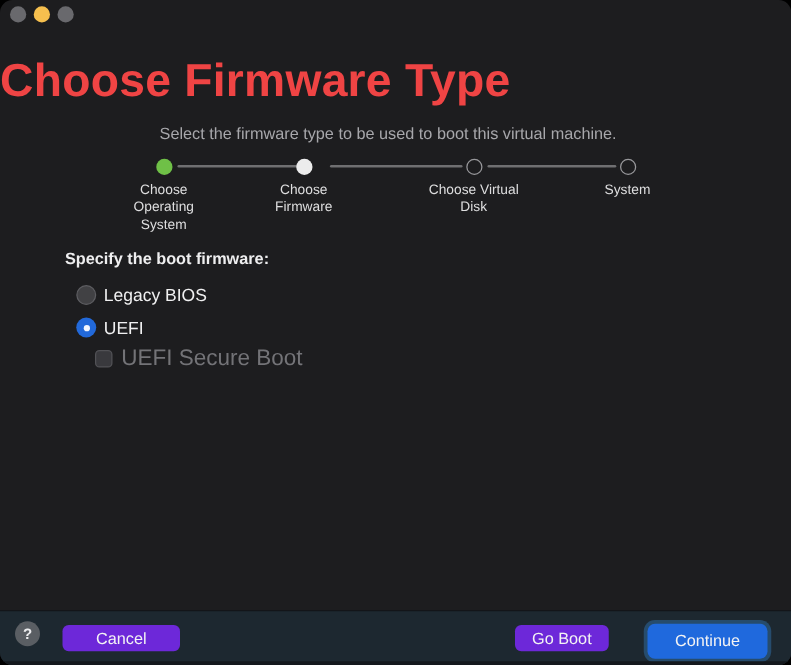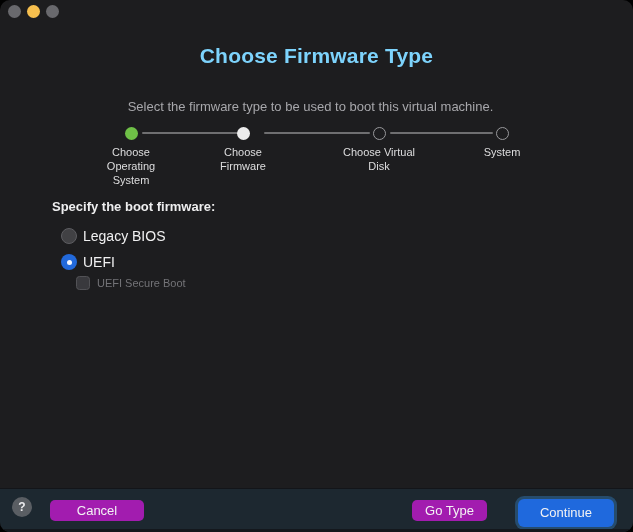--- a/index.html
+++ b/index.html
@@ -7,21 +7,21 @@
   .window{position:relative;width:633px;height:532px;background:#1d1d1f;border-radius:10px;overflow:hidden;}
 
   
   .titlebar{position:absolute;top:0;left:0;right:0;height:24px;}
   .traffic{position:absolute;top:5px;width:13px;height:13px;border-radius:50%;}
   .t-close{left:8px;background:#69696d;}
   .t-min{left:27px;background:#f6bf4e;}
   .t-zoom{left:46px;background:#69696d;}
 
   
-  .title{position:absolute;top:44px;left:0;right:0;text-align:center;font-size:21px;font-weight:700;color:#7dd3fc;letter-spacing:.2px;}
+  .title{position:absolute;top:44px;left:0;right:0;font-size:37px;font-weight:700;color:#ef4444;letter-spacing:.2px;}
   .subtitle{position:absolute;top:75px;left:0;right:12px;text-align:center;font-size:13px;color:#a7a7ab;margin-top:24px;}
 
   
   .steps{position:absolute;top:0;left:0;width:633px;height:0;}
   .step-line{position:absolute;top:132px;height:2px;background:#6f6f71;border-radius:1px;}
   .line1{left:142px;width:102px;}
   .line2{left:264px;width:106px;}
   .line3{left:390px;width:103px;}
   .step{position:absolute;top:127px;transform:translateX(-50%);text-align:center;}
   .s1{left:131px;width:76px;}
@@ -39,27 +39,27 @@
   .opt-row{position:absolute;display:flex;align-items:center;cursor:default;}
   .row-bios{left:61px;top:228px;}
   .row-uefi{left:61px;top:254px;}
   .row-secure{left:76px;top:276px;}
   .radio{width:16px;height:16px;border-radius:50%;box-sizing:border-box;flex:0 0 auto;}
   .radio-off{background:#414144;border:1px solid #5d5d61;}
   .radio-on{background:#2269da;display:flex;align-items:center;justify-content:center;}
   .radio-on .dot{width:5px;height:5px;border-radius:50%;background:#f4f7ff;}
   .checkbox{width:14px;height:14px;border-radius:3.5px;box-sizing:border-box;background:#39393d;border:1px solid #525256;flex:0 0 auto;}
   .opt-label{margin-left:6px;font-size:14px;color:#f0f0f1;white-space:nowrap;}
-  .opt-label-disabled{margin-left:7px;font-size:11px;color:#737377;white-space:nowrap;}
+  .opt-label-disabled{margin-left:7px;font-size:18px;color:#737377;white-space:nowrap;}
 
   
   .footer{position:absolute;left:0;right:0;top:488px;height:44px;background:#1d2830;border-top:1px solid #131519;box-sizing:border-box;}
   .footer::after{content:"";position:absolute;left:0;right:0;bottom:0;height:3px;background:#14181d;}
   .help-btn{position:absolute;left:12px;top:8px;width:20px;height:20px;border-radius:50%;background:#5a5e63;color:#ececee;font-size:12px;font-weight:700;text-align:center;line-height:20px;}
-  .btn{position:absolute;top:11px;height:21px;border-radius:5px;background:#a21caf;color:#f3f3f4;font-size:13px;text-align:center;line-height:21px;border:none;padding:0;font-family:"Liberation Sans",sans-serif;}
+  .btn{position:absolute;top:11px;height:21px;border-radius:5px;background:#6d28d9;color:#f3f3f4;font-size:13px;text-align:center;line-height:21px;border:none;padding:0;font-family:"Liberation Sans",sans-serif;}
   .btn-cancel{left:50px;width:94px;}
   .btn-goback{left:412px;width:75px;}
   .btn-continue{left:518px;top:10px;width:96px;height:28px;line-height:22px;border-radius:6px;background:#1f69dd;box-shadow:0 0 0 3px rgba(45,105,160,0.55);font-weight:400;}
 </style>
 </head>
 <body>
 
 <div class="window">
 
   <div class="titlebar">
@@ -109,17 +109,17 @@
   </div>
 
   <div class="opt-row row-secure">
     <div class="checkbox"></div>
     <span class="opt-label-disabled">UEFI Secure Boot</span>
   </div>
 
   <div class="footer">
     <div class="help-btn">?</div>
     <button class="btn btn-cancel">Cancel</button>
-    <button class="btn btn-goback">Go Type</button>
+    <button class="btn btn-goback">Go Boot</button>
     <button class="btn btn-continue">Continue</button>
   </div>
 
 </div>
 
 </body></html>

